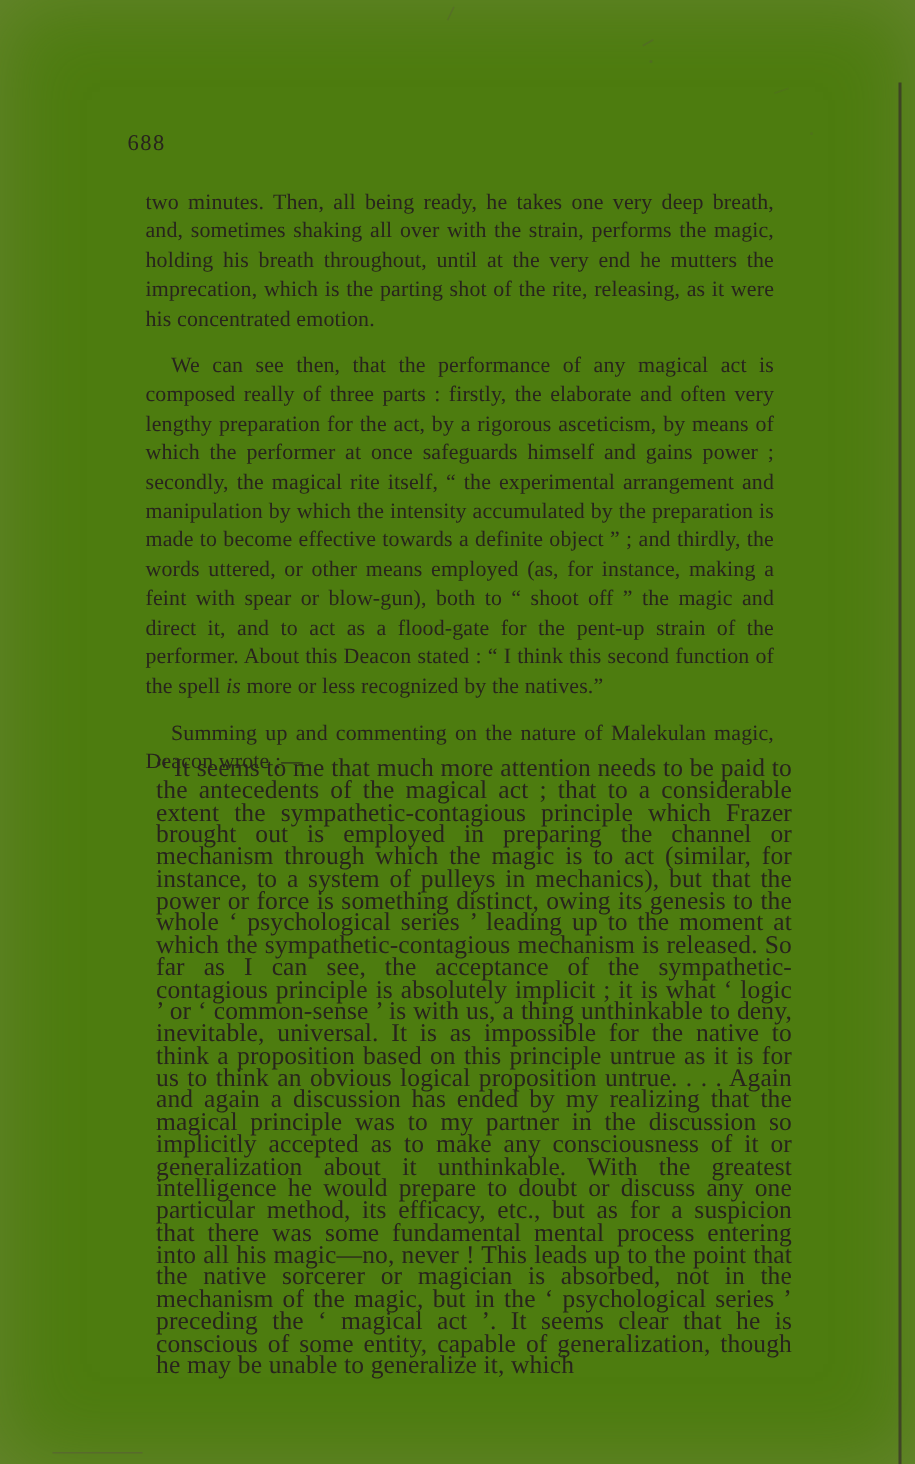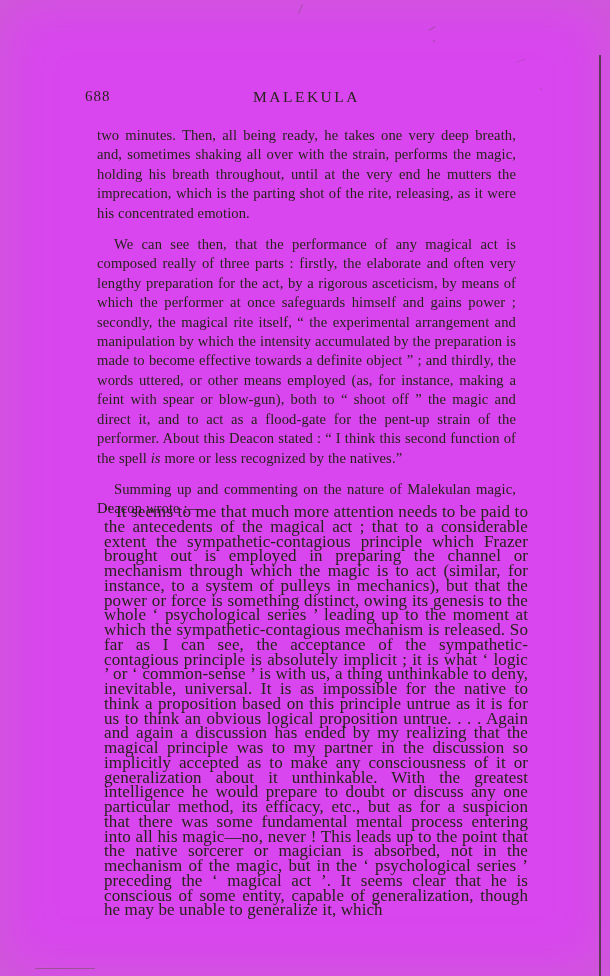--- a/index.html
+++ b/index.html
@@ -4,21 +4,21 @@
 <style>
   html,body{margin:0;padding:0;}
   body{
     width:610px;height:976px;
     background:#e9e5da;
     font-family:"Liberation Serif", serif;
   }
   .page{
     position:relative;
     width:610px;height:976px;
-    background:#d946ef;
+    background:#4d7c0f;
     overflow:hidden;
     color:#28241d;
     box-shadow: inset 0 0 55px rgba(170,158,132,0.28);
   }
   
   .header{
     position:absolute;
     top:88px;left:85px;width:443px;height:20px;
   }
   .page-number{
@@ -75,21 +75,20 @@
   .mark-4{ top:60px;left:516px;width:10px;height:1px;transform:rotate(-20deg);opacity:.5; }
   .mark-5{ top:88px;left:540px;width:2px;height:2px;border-radius:50%;opacity:.6; }
 </style>
 </head>
 <body>
 
 <div class="page">
 
   <div class="header">
     <span class="page-number">688</span>
-    <span class="running-title">MALEKULA</span>
   </div>
 
   <div class="body-text">
     <p class="para">two minutes.  Then, all being ready, he takes one very deep breath, and, sometimes shaking all over with the strain, performs the magic, holding his breath throughout, until at the very end he mutters the imprecation, which is the parting shot of the rite, releasing, as it were his concentrated emotion.</p>
     <p class="para indent"><span>We can see then, that the performance of any magical act is composed really of three parts : firstly, the elaborate and often very lengthy preparation for the act, by a rigorous asceticism, by means of which the performer at once safeguards himself and gains power ; secondly, the magical rite itself, “ the experimental arrangement and manipulation by which the intensity accumulated by the preparation is made to become effective towards a definite object ” ; and thirdly, the words uttered, or other means employed (as, for instance, making a feint with spear or blow-gun), both to “ shoot off ” the magic and direct it, and to act as a flood-gate for the pent-up strain of the performer.  About this Deacon stated : “ I think this second function of the spell </span><em>is</em><span> more or less recognized by the natives.”</span></p>
     <p class="para indent">Summing up and commenting on the nature of Malekulan magic, Deacon wrote :—</p>
   </div>
 
   <p class="quote-block">“ It seems to me that much more attention needs to be paid to the antecedents of the magical act ; that to a considerable extent the sympathetic-contagious principle which Frazer brought out is employed in preparing the channel or mechanism through which the magic is to act (similar, for instance, to a system of pulleys in mechanics), but that the power or force is something distinct, owing its genesis to the whole ‘ psychological series ’ leading up to the moment at which the sympathetic-contagious mechanism is released.  So far as I can see, the acceptance of the sympathetic-contagious principle is absolutely implicit ; it is what ‘ logic ’ or ‘ common-sense ’ is with us, a thing unthinkable to deny, inevitable, universal.  It is as impossible for the native to think a proposition based on this principle untrue as it is for us to think an obvious logical proposition untrue. . . . Again and again a discussion has ended by my realizing that the magical principle was to my partner in the discussion so implicitly accepted as to make any consciousness of it or generalization about it unthinkable. With the greatest intelligence he would prepare to doubt or discuss any one particular method, its efficacy, etc., but as for a suspicion that there was some fundamental mental process entering into all his magic—no, never !  This leads up to the point that the native sorcerer or magician is absorbed, not in the mechanism of the magic, but in the ‘ psychological series ’ preceding the ‘ magical act ’.  It seems clear that he is conscious of some entity, capable of generalization, though he may be unable to generalize it, which</p>
 

